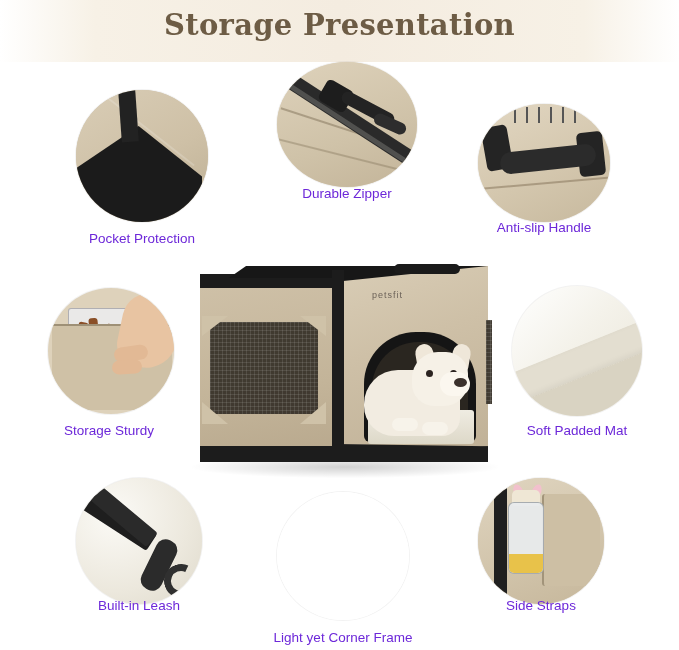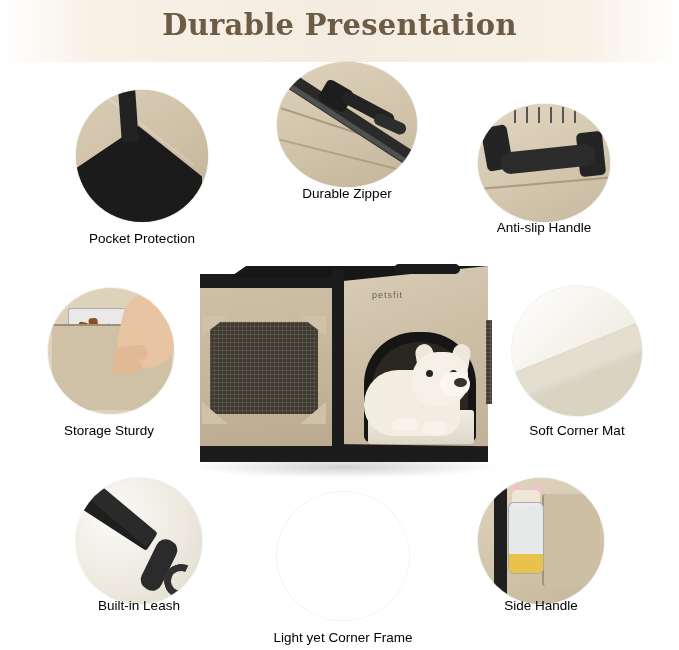--- a/index.html
+++ b/index.html
@@ -42,21 +42,21 @@
     position: absolute;
     border-radius: 50%;
     overflow: hidden;
     background: #ded2bb;
     box-shadow: 0 0 0 1px rgba(0,0,0,0.05);
   }
   .caption {
     position: absolute;
     text-align: center;
     font-size: 13.5px;
-    color: #000000;
+    color: #6d28d9;
     font-family: "Liberation Sans", sans-serif;
     white-space: nowrap;
   }
 
   
   #c-corner { left: 76px; top: 90px; width: 132px; height: 132px; background:#cdbfa6; }
   #c-corner .tanfill { position:absolute; inset:0; background:linear-gradient(150deg,#d9cdb6 0%, #cec0a6 55%, #bcae93 100%); }
   #c-corner .blackcorner {
     position:absolute; left:-6px; top:36px; width:132px; height:110px;
     background:#1b1b1b;
@@ -230,21 +230,21 @@
   }
   .corner-patch { position:absolute; background:#cfc2a8; }
   .black-trim { position:absolute; background:#1c1c1c; }
 </style>
 </head>
 <body>
 
 <div id="page">
 
   <div class="header-band"></div>
-  <div class="header-title">Durable Presentation</div>
+  <div class="header-title">Storage Presentation</div>
 
   <div class="feature">
     <div class="circle" id="c-corner">
       <div class="tanfill"></div>
       <div class="seam"></div>
       <div class="blackcorner"></div>
       <div class="strap"></div>
     </div>
     <div class="caption" style="left:40px; top:231px; width:204px;">Pocket Protection</div>
   </div>
@@ -295,21 +295,21 @@
     </div>
     <div class="caption" style="left:7px; top:423px; width:204px;">Storage Sturdy</div>
   </div>
 
   <div class="feature">
     <div class="circle" id="c-mat">
       <div class="matfill"></div>
       <div class="matshadow"></div>
       <div class="matedge"></div>
     </div>
-    <div class="caption" style="left:475px; top:423px; width:204px;">Soft Corner Mat</div>
+    <div class="caption" style="left:475px; top:423px; width:204px;">Soft Padded Mat</div>
   </div>
 
   <div class="feature">
     <div class="circle" id="c-leash">
       <div class="furfill"></div>
       <div class="strap"></div>
       <div class="strap2"></div>
       <div class="clipbody"></div>
       <div class="cliphook"></div>
     </div>
@@ -342,21 +342,21 @@
     <div class="circle" id="c-straps">
       <div class="tanfill"></div>
       <div class="pocketflap"></div>
       <div class="strapv"></div>
       <div class="ear" style="left:36px; top:6px; transform:rotate(-22deg);"></div>
       <div class="ear" style="left:54px; top:6px; transform:rotate(22deg);"></div>
       <div class="bottlecap"></div>
       <div class="bottle"></div>
       <div class="liquid"></div>
     </div>
-    <div class="caption" style="left:439px; top:598px; width:204px;">Side Handle</div>
+    <div class="caption" style="left:439px; top:598px; width:204px;">Side Straps</div>
   </div>
 
   <div id="product">
     <div class="crate-shadow"></div>
     <div class="crate-body"></div>
     <div class="crate-top"></div>
     <div class="crate-side-tan"></div>
     <div class="crate-front-tan"></div>
 
     <div class="mesh-panel" style="left:24px; top:62px; width:108px; height:92px; border-radius:2px;">

